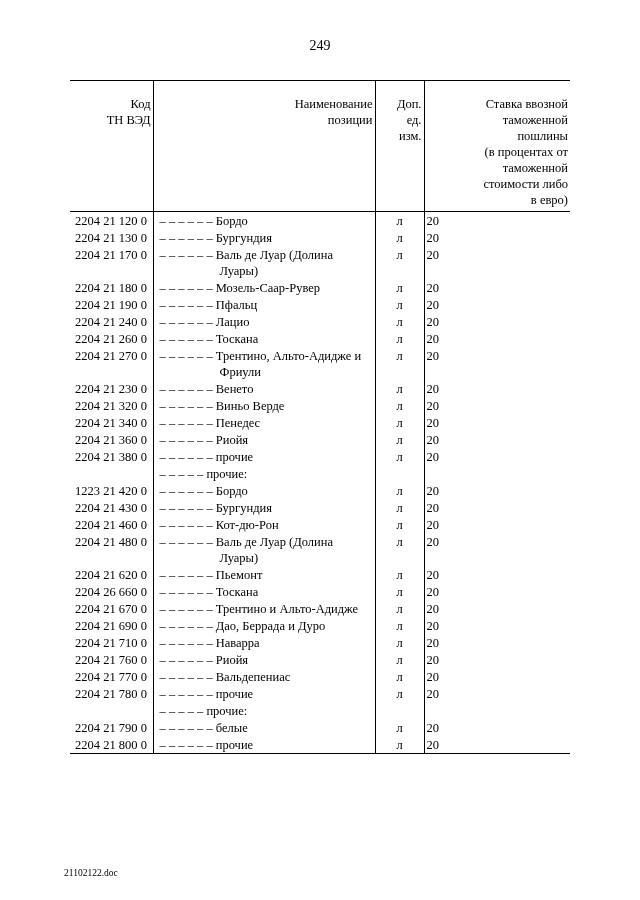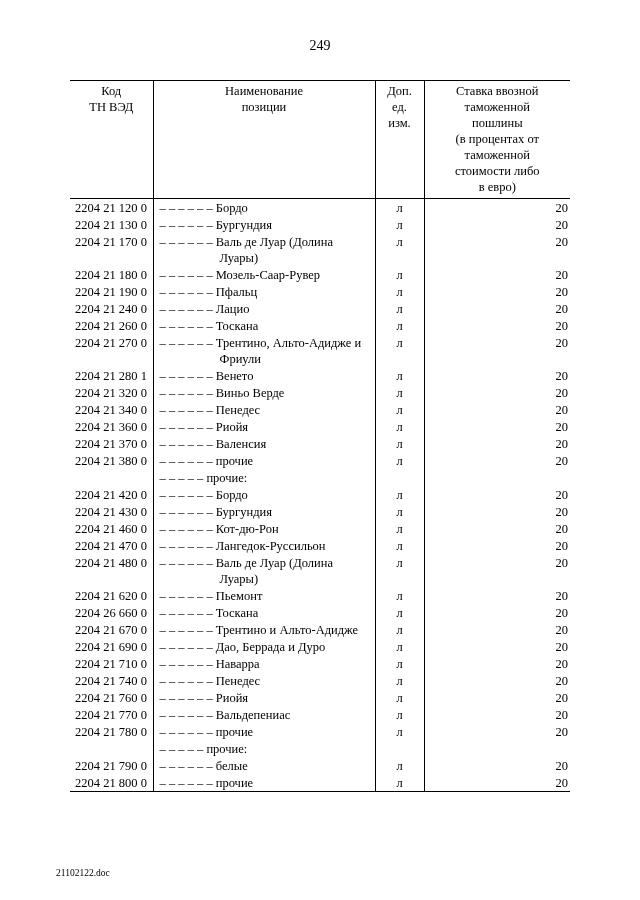--- a/index.html
+++ b/index.html
@@ -30,45 +30,45 @@
     line-height: 1.28;
     border-top: 1.5px solid #000;
     border-bottom: 1.5px solid #000;
   }
   col.c-code { width: 83px; }
   col.c-name { width: 222px; }
   col.c-unit { width: 49px; }
   col.c-rate { width: 146px; }
   thead th {
     font-weight: normal;
-    text-align: center;
+    text-align: right;
     vertical-align: top;
     white-space: pre-line;
-    padding: 2px 2px 3px 2px;
+    padding: 15px 2px 3px 2px;
     border-bottom: 1.5px solid #000;
   }
   th + th, td + td { border-left: 1px solid #000; }
   tbody td {
     vertical-align: top;
     padding: 0.5px 2px;
   }
   td.code {
     padding-left: 5px;
     white-space: nowrap;
   }
   td.name {
     padding-left: 66px;
     text-indent: -60px;
     padding-right: 6px;
   }
   td.unit { text-align: center; }
-  td.rate { text-align: right; }
+  td.rate { text-align: left; }
   .footer {
     position: absolute;
-    left: 56px;
+    left: 64px;
     top: 868px;
     font-size: 9.5px;
   }
 </style>
 </head>
 <body>
 
 <div class="page">
 
   <div class="page-number">249</div>
@@ -150,21 +150,21 @@
   </tr>
 
   <tr>
     <td class="code">2204 21 270 0</td>
     <td class="name">– – – – – – Трентино, Альто-Адидже и Фриули</td>
     <td class="unit">л</td>
     <td class="rate">20</td>
   </tr>
 
   <tr>
-    <td class="code">2204 21 280 1</td>
+    <td class="code">2204 21 230 0</td>
     <td class="name">– – – – – – Венето</td>
     <td class="unit">л</td>
     <td class="rate">20</td>
   </tr>
 
   <tr>
     <td class="code">2204 21 320 0</td>
     <td class="name">– – – – – – Виньо Верде</td>
     <td class="unit">л</td>
     <td class="rate">20</td>
@@ -177,69 +177,57 @@
     <td class="rate">20</td>
   </tr>
 
   <tr>
     <td class="code">2204 21 360 0</td>
     <td class="name">– – – – – – Риойя</td>
     <td class="unit">л</td>
     <td class="rate">20</td>
   </tr>
 
-  <tr>
-    <td class="code">2204 21 370 0</td>
-    <td class="name">– – – – – – Валенсия</td>
-    <td class="unit">л</td>
-    <td class="rate">20</td>
-  </tr>
 
   <tr>
     <td class="code">2204 21 380 0</td>
     <td class="name">– – – – – – прочие</td>
     <td class="unit">л</td>
     <td class="rate">20</td>
   </tr>
 
   <tr>
     <td class="code"></td>
     <td class="name">– – – – – прочие:</td>
     <td class="unit"></td>
     <td class="rate"></td>
   </tr>
 
   <tr>
-    <td class="code">2204 21 420 0</td>
+    <td class="code">1223 21 420 0</td>
     <td class="name">– – – – – – Бордо</td>
     <td class="unit">л</td>
     <td class="rate">20</td>
   </tr>
 
   <tr>
     <td class="code">2204 21 430 0</td>
     <td class="name">– – – – – – Бургундия</td>
     <td class="unit">л</td>
     <td class="rate">20</td>
   </tr>
 
 
   <tr>
     <td class="code">2204 21 460 0</td>
     <td class="name">– – – – – – Кот-дю-Рон</td>
     <td class="unit">л</td>
     <td class="rate">20</td>
   </tr>
 
-  <tr>
-    <td class="code">2204 21 470 0</td>
-    <td class="name">– – – – – – Лангедок-Руссильон</td>
-    <td class="unit">л</td>
-    <td class="rate">20</td>
-  </tr>
 
   <tr>
     <td class="code">2204 21 480 0</td>
     <td class="name">– – – – – – Валь де Луар (Долина Луары)</td>
     <td class="unit">л</td>
     <td class="rate">20</td>
   </tr>
 
   <tr>
     <td class="code">2204 21 620 0</td>
@@ -270,26 +258,20 @@
     <td class="rate">20</td>
   </tr>
 
   <tr>
     <td class="code">2204 21 710 0</td>
     <td class="name">– – – – – – Наварра</td>
     <td class="unit">л</td>
     <td class="rate">20</td>
   </tr>
 
-  <tr>
-    <td class="code">2204 21 740 0</td>
-    <td class="name">– – – – – – Пенедес</td>
-    <td class="unit">л</td>
-    <td class="rate">20</td>
-  </tr>
 
   <tr>
     <td class="code">2204 21 760 0</td>
     <td class="name">– – – – – – Риойя</td>
     <td class="unit">л</td>
     <td class="rate">20</td>
   </tr>
 
   <tr>
     <td class="code">2204 21 770 0</td>

